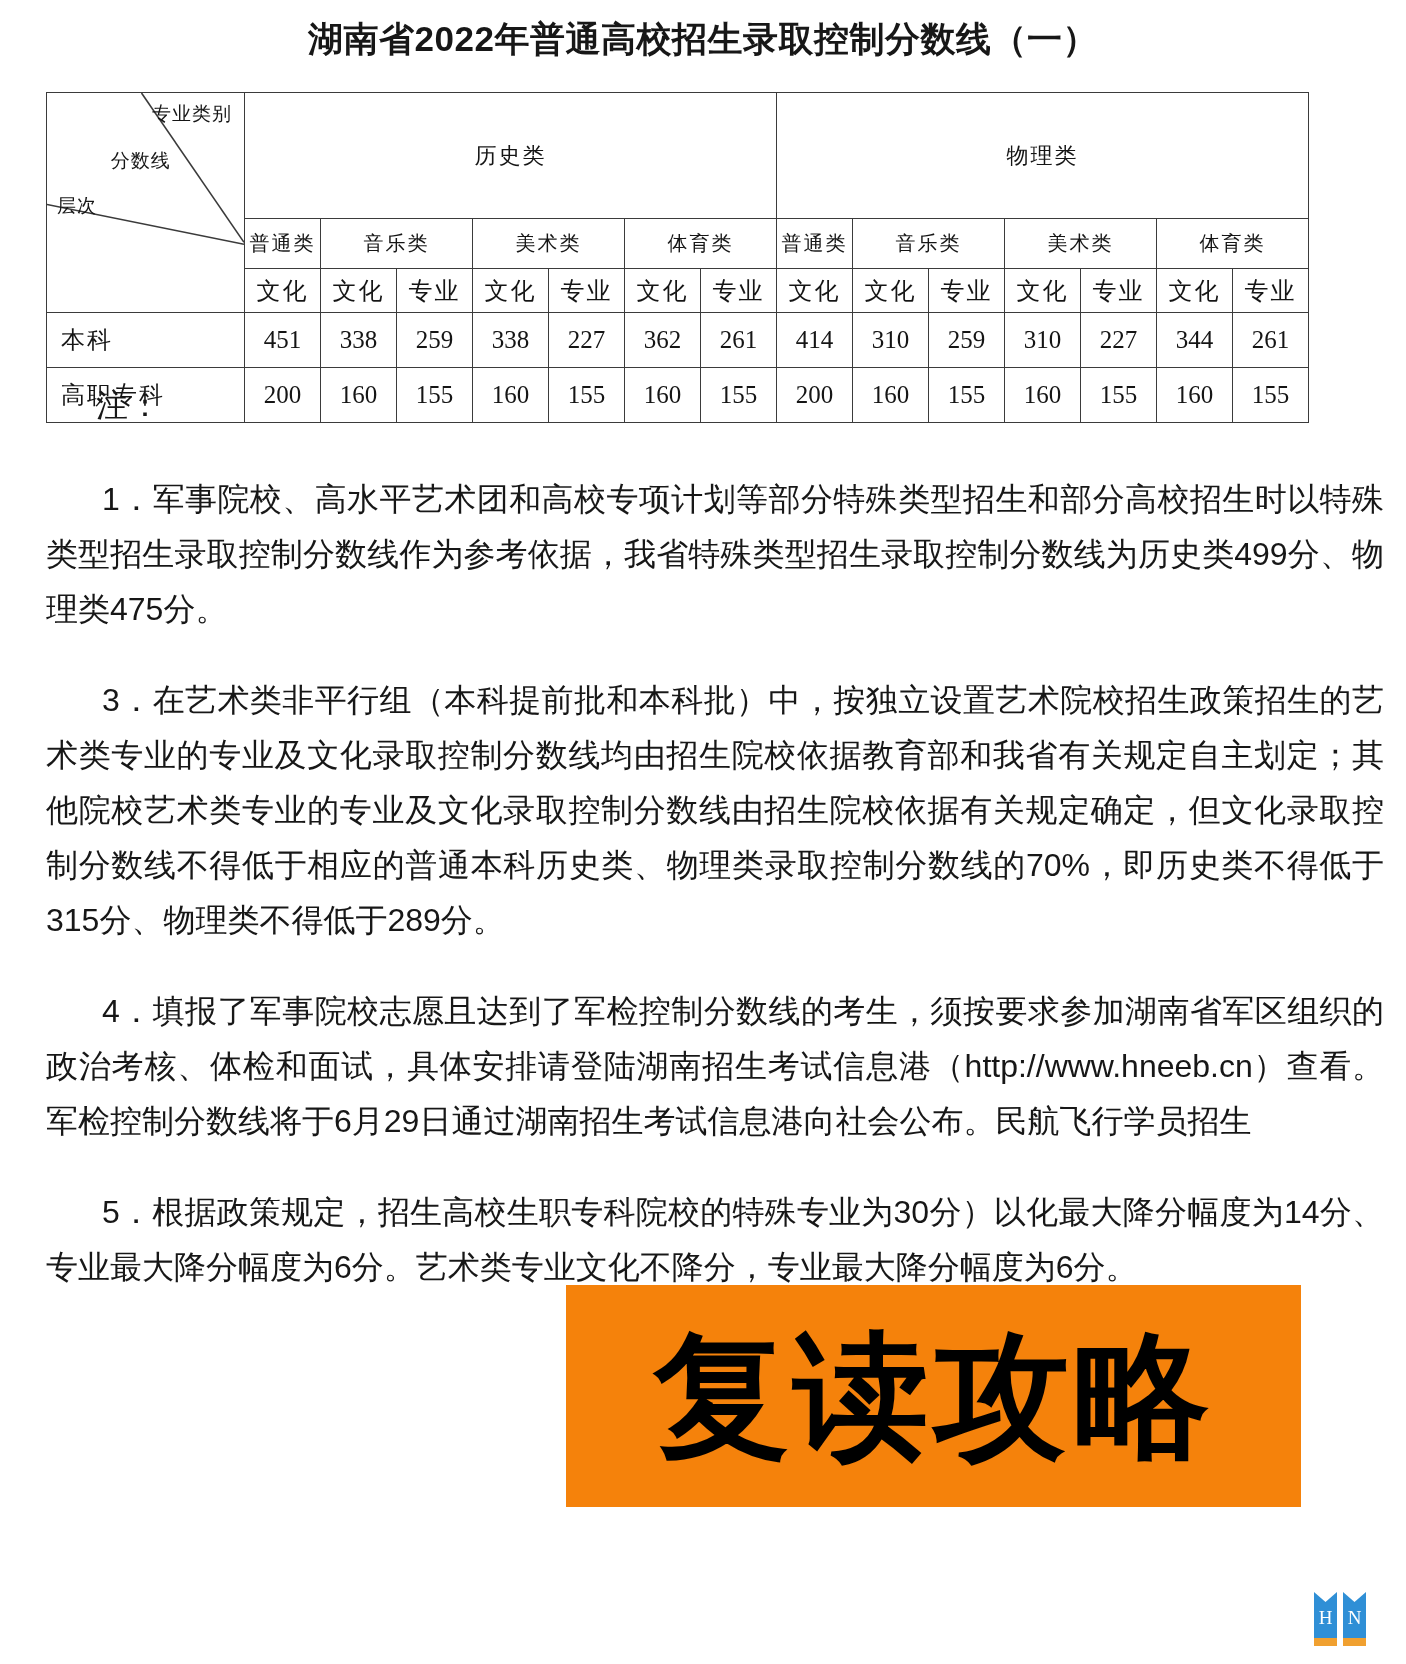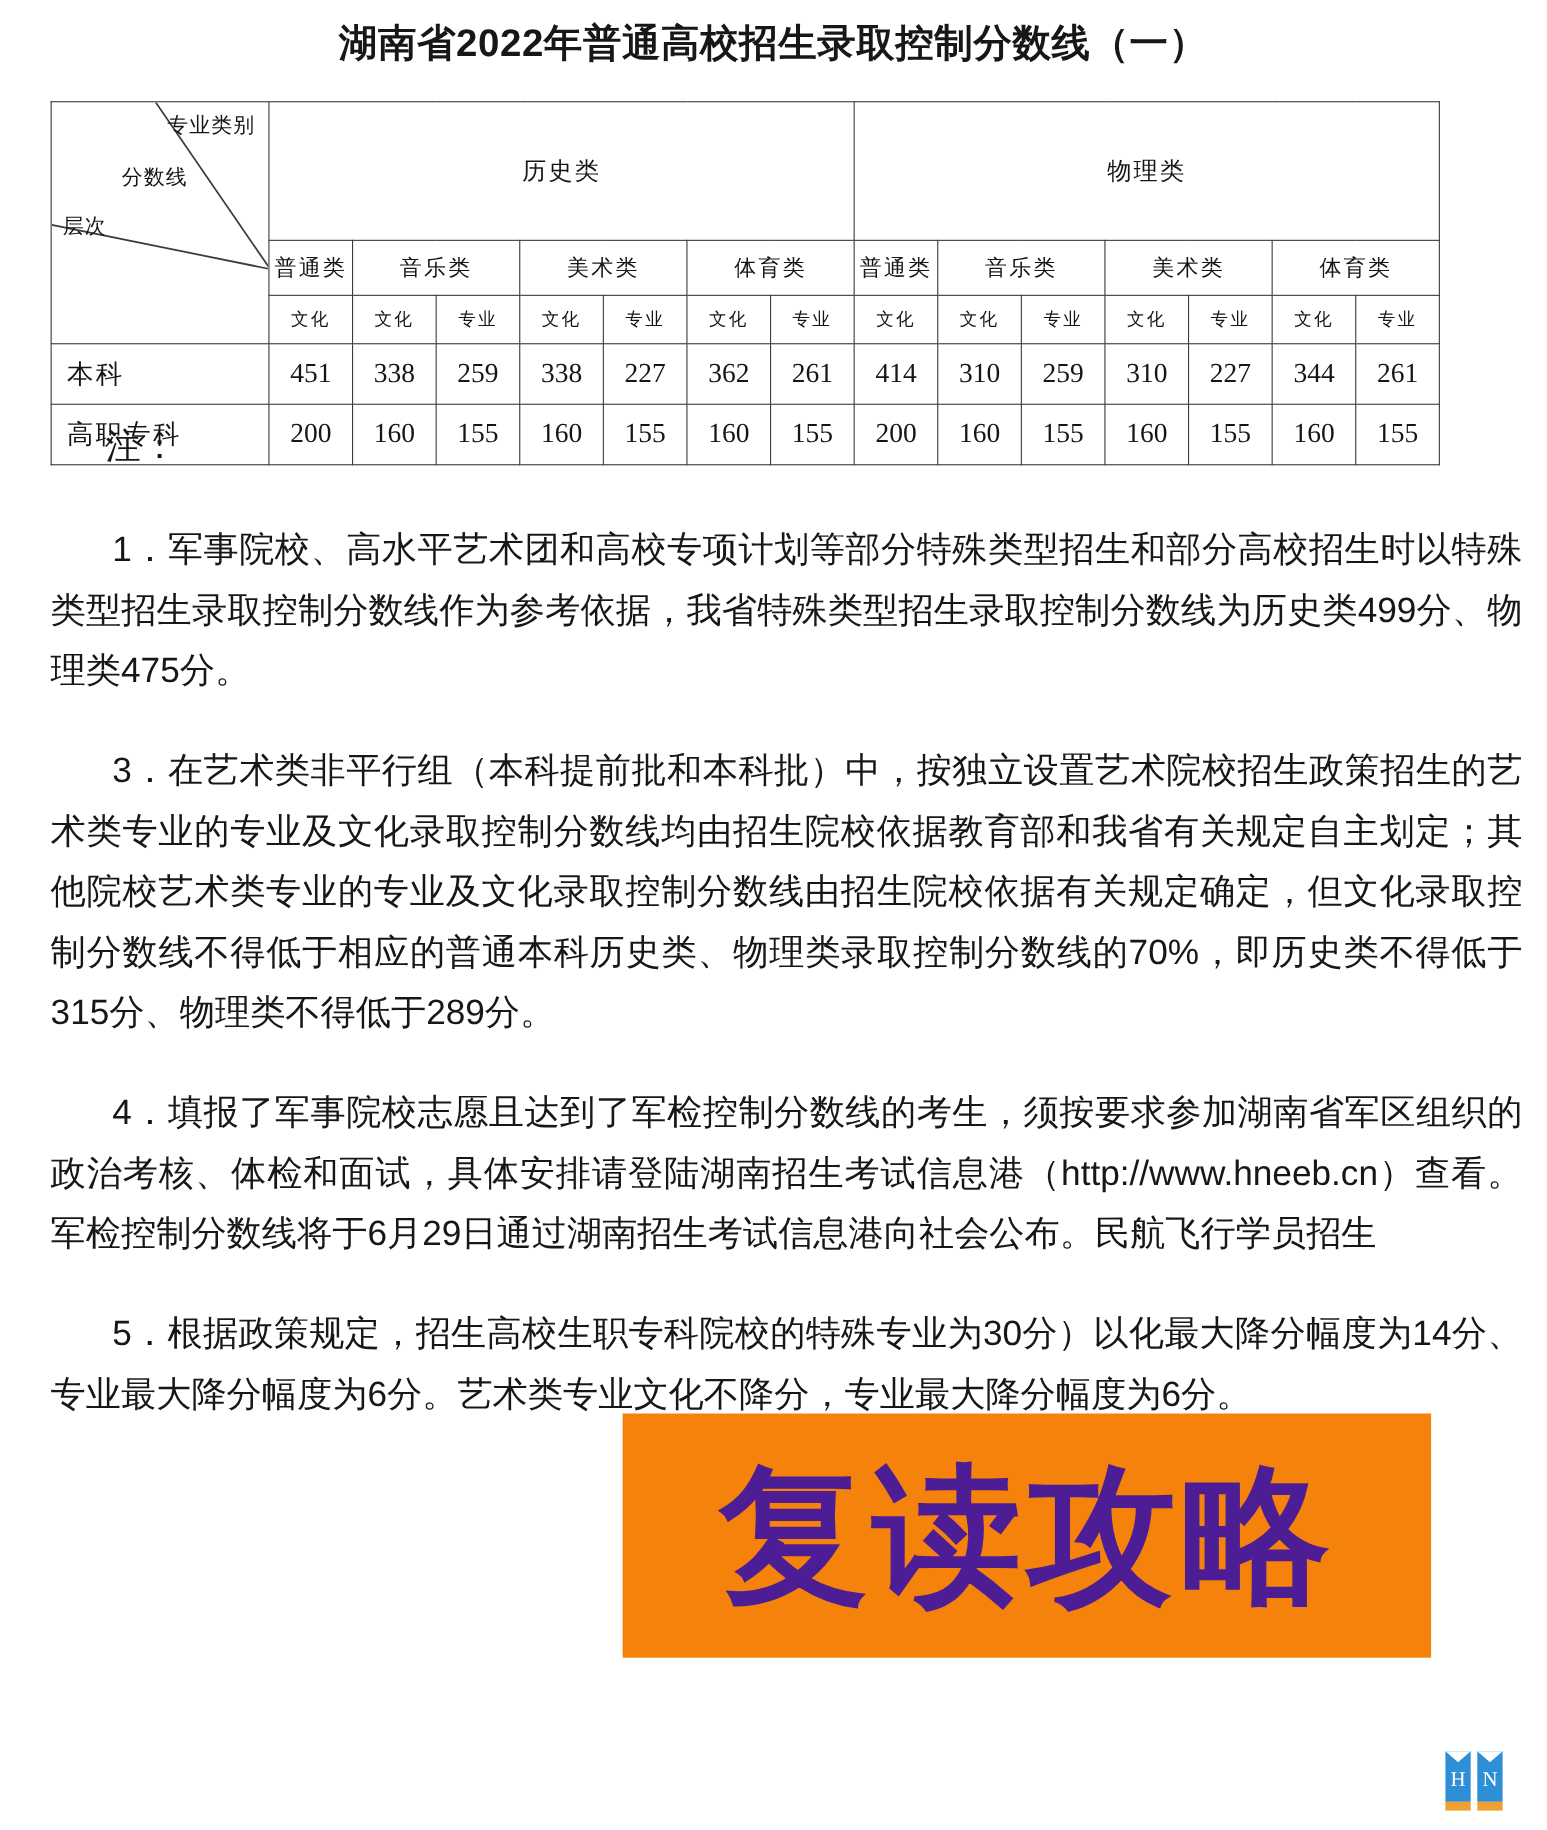--- a/index.html
+++ b/index.html
@@ -88,21 +88,21 @@
 
   .group-head {
     font-size: 22px;
     letter-spacing: 2px;
   }
   .sub-head {
     font-size: 20px;
     letter-spacing: 2px;
   }
   .col-head {
-    font-size: 16px;
+    font-size: 24px;
     letter-spacing: 2px;
   }
   .row-head {
     font-size: 24px;
     text-align: left !important;
     padding-left: 14px !important;
     letter-spacing: 2px;
   }
   .num-cell {
     font-size: 25px;
@@ -141,21 +141,21 @@
     top: 1285px;
     width: 735px;
     height: 222px;
     background: #f5820b;
     display: flex;
     align-items: center;
     justify-content: center;
     z-index: 10;
   }
   .watermark-text {
-    color: #4c1d95;
+    color: #000000;
     font-size: 136px;
     font-weight: bold;
     letter-spacing: 4px;
     line-height: 1;
     font-family: "Liberation Sans", "DejaVu Sans", sans-serif;
   }
 
   
   .hn-logo {
     position: absolute;

